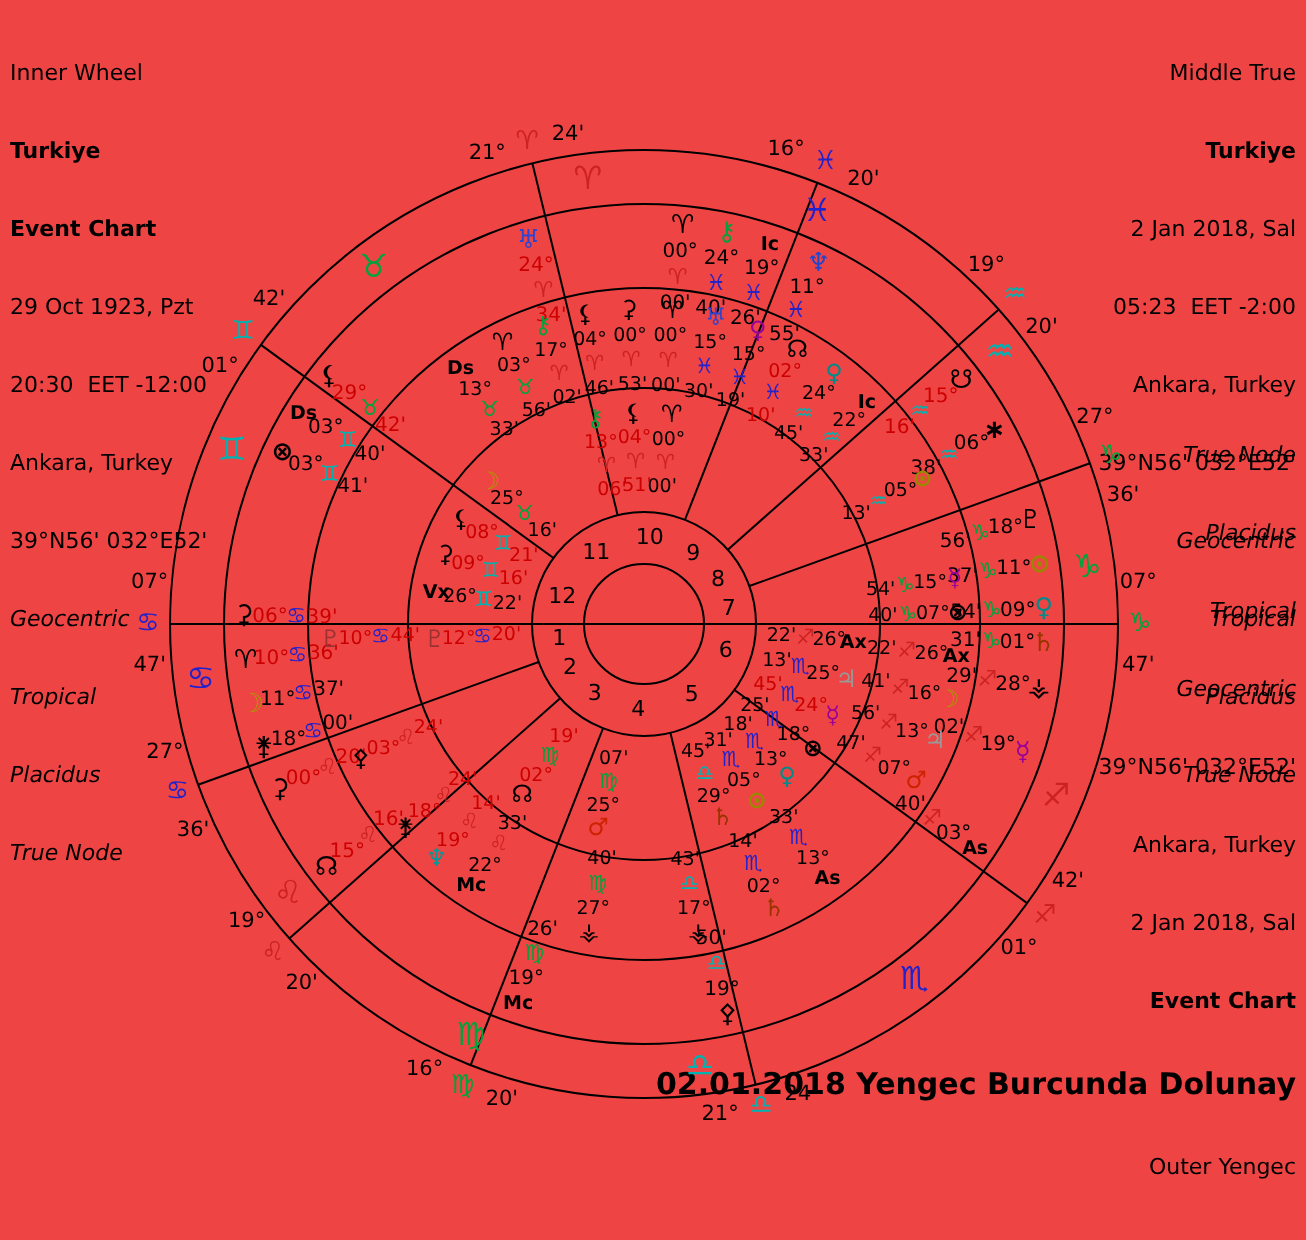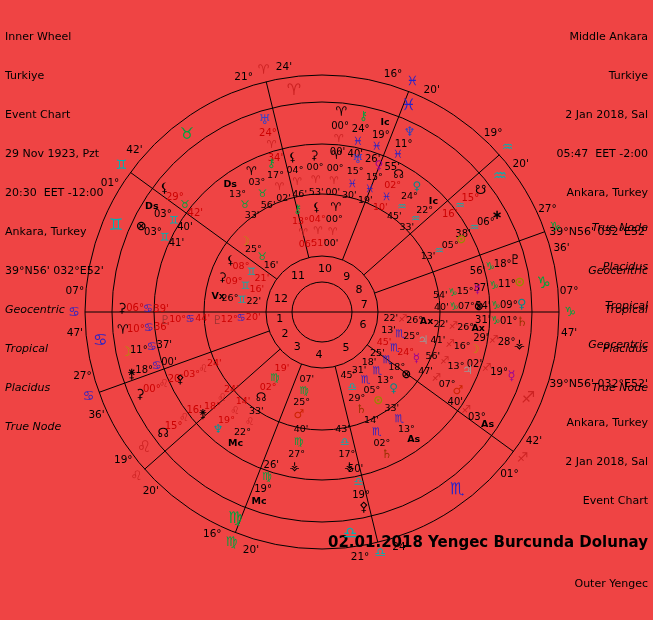--- a/index.html
+++ b/index.html
@@ -3,50 +3,50 @@
 <meta charset="utf-8">
 <style>
   html,body{margin:0;padding:0;background:#fff;}
   #stage{position:relative;width:653px;height:620px;background:#ef4444;overflow:hidden;
          font-family:"DejaVu Sans",sans-serif;color:#000;}
   .corner{position:absolute;font-size:11px;line-height:13px;white-space:pre;}
   #corner-left{left:5px;top:4px;text-align:left;}
   #corner-right{right:5px;top:4px;text-align:right;}
   #corner-bottom-right{right:5px;bottom:4px;text-align:right;}
   .ln{display:block;}
-  .b{font-weight:normal;}
+  .b{font-weight:bold;}
   .i{font-style:italic;}
   .big{font-weight:bold;font-size:15px;line-height:18px;}
   svg{position:absolute;left:0;top:0;}
   svg text{font-family:"DejaVu Sans",sans-serif;}
 </style>
 </head>
 <body>
 
 <div id="stage">
 
   <div id="corner-left" class="corner">
     <span class="ln">Inner Wheel</span>
     <span class="ln b">Turkiye</span>
     <span class="ln b">Event Chart</span>
-    <span class="ln">29 Nov 1923, Pzt</span>
+    <span class="ln">29 Oct 1923, Pzt</span>
     <span class="ln">20:30  EET -12:00</span>
     <span class="ln">Ankara, Turkey</span>
     <span class="ln">39°N56' 032°E52'</span>
     <span class="ln i">Geocentric</span>
     <span class="ln i">Tropical</span>
     <span class="ln i">Placidus</span>
     <span class="ln i">True Node</span>
   </div>
 
   <div id="corner-right" class="corner">
-    <span class="ln">Middle Ankara</span>
+    <span class="ln">Middle True</span>
     <span class="ln b">Turkiye</span>
     <span class="ln">2 Jan 2018, Sal</span>
-    <span class="ln">05:47  EET -2:00</span>
+    <span class="ln">05:23  EET -2:00</span>
     <span class="ln">Ankara, Turkey</span>
     <span class="ln">39°N56' 032°E52'</span>
     <span class="ln i">Geocentric</span>
     <span class="ln i">Tropical</span>
     <span class="ln i">Placidus</span>
     <span class="ln i">True Node</span>
   </div>
 
   <div id="corner-bottom-right" class="corner">
     <span class="ln i">True Node</span>

